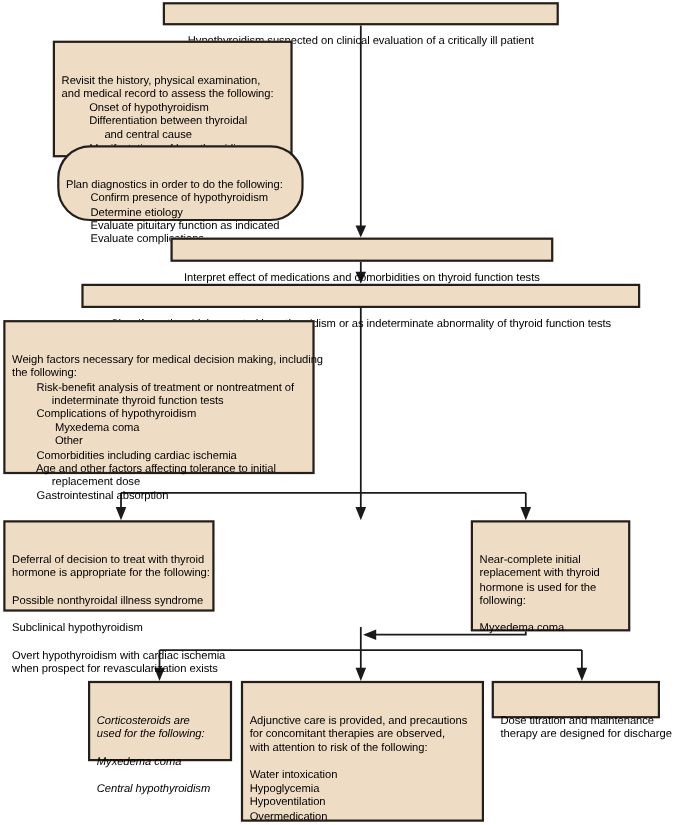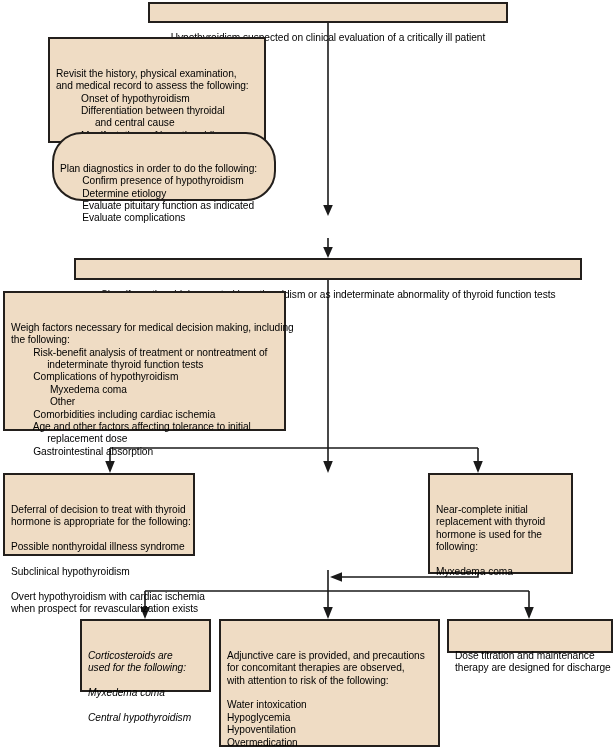--- a/index.html
+++ b/index.html
@@ -98,20 +98,23 @@
   </div>
 
   <div class="node" style="left:52px; top:132px; width:224px; height:69px;border-radius:30px;">
     <span class="ln">Plan diagnostics in order to do the following:
         Confirm presence of hypothyroidism
         Determine etiology
         Evaluate pituitary function as indicated
         Evaluate complications</span>
   </div>
 
+  <div class="node" style="left:155px; top:216px; width:348px; height:22px; padding-top:4px; text-align:center;">
+    <span class="ln">Interpret effect of medications and comorbidities on thyroid function tests</span>
+  </div>
 
   <div class="node" style="left:74px; top:258px; width:508px; height:22px; padding-top:4px; text-align:center;">
     <span class="ln">Classify as thyroidal or central hypothyroidism or as indeterminate abnormality of thyroid function tests</span>
   </div>
 
   <div class="node" style="left:3px; top:291px; width:283px; height:140px;">
     <span class="ln">Weigh factors necessary for medical decision making, including
 the following:
         Risk-benefit analysis of treatment or nontreatment of
              indeterminate thyroid function tests
@@ -162,18 +165,18 @@
 
 Water intoxication
 Hypoglycemia
 Hypoventilation
 Overmedication
 
 This diagram is not exhaustive.
 Please see text</span>
   </div>
 
-  <div class="node" style="left:447px; top:619px; width:166px; height:34px;">
+  <div class="node" style="left:447px; top:619px; width:153px; height:34px;">
     <span class="ln">Dose titration and maintenance
 therapy are designed for discharge</span>
   </div>
 
 </div>
 
 </body></html>

